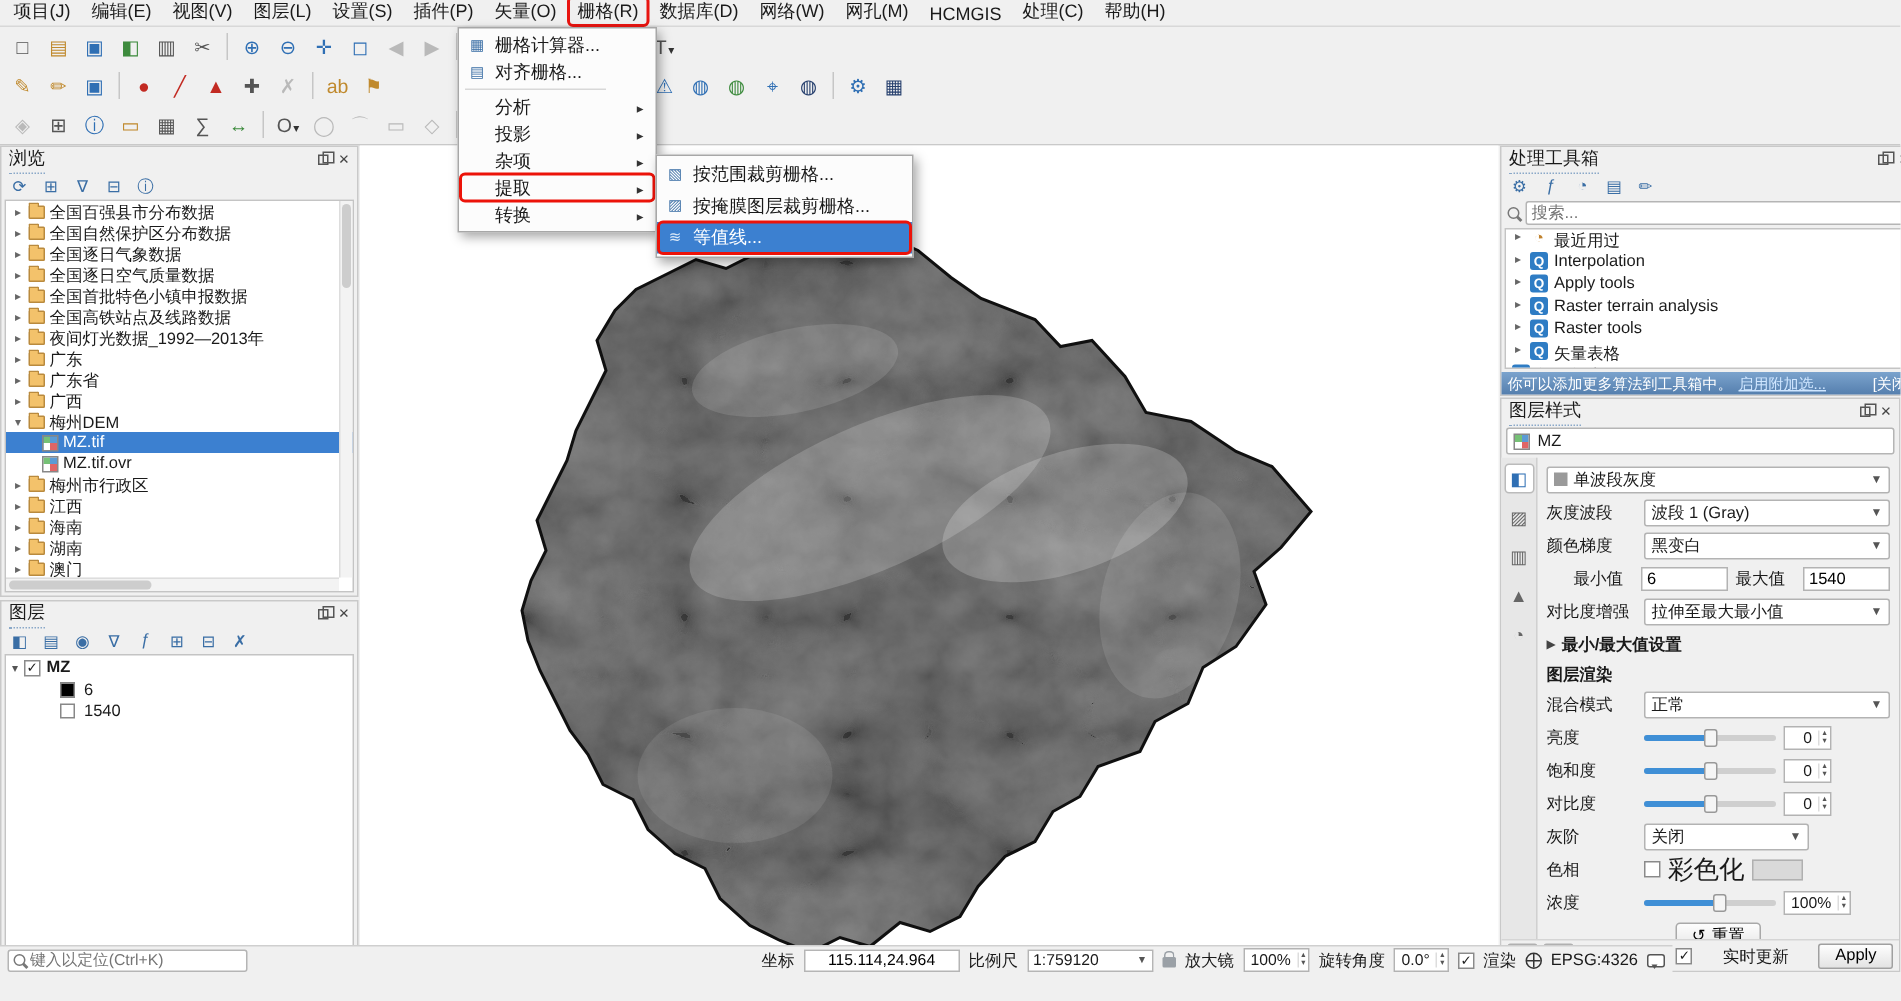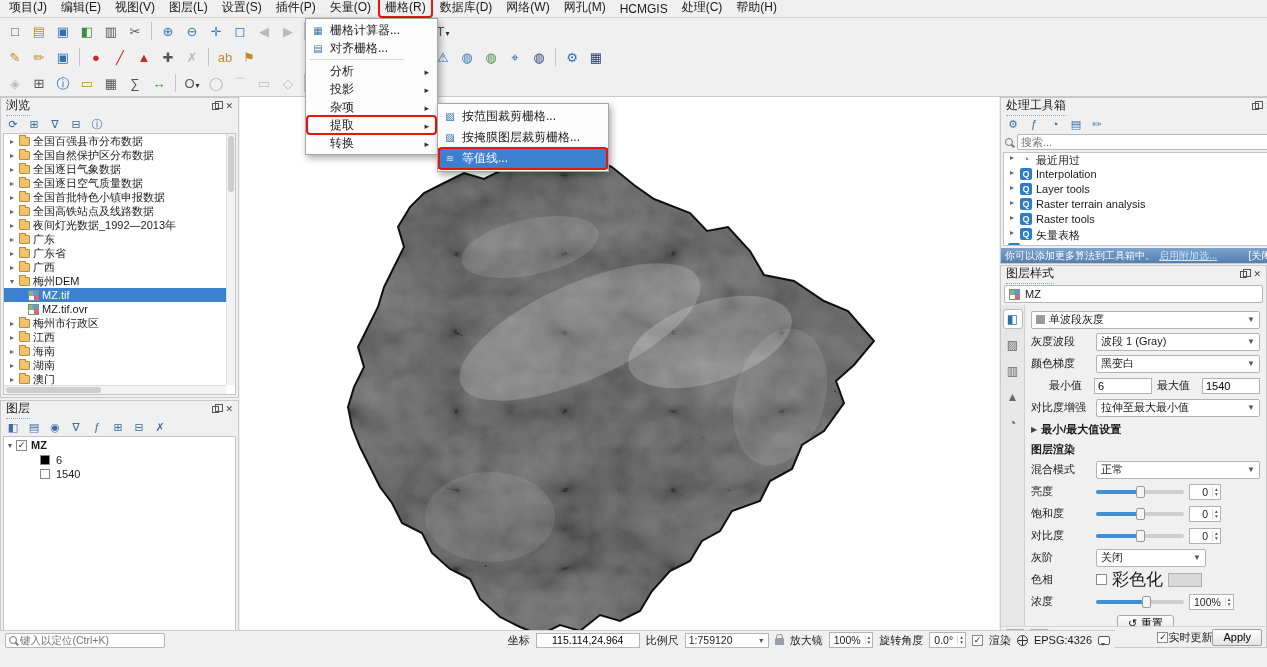--- a/index.html
+++ b/index.html
@@ -772,21 +772,21 @@
 
           <div class="titem2">
             <span class="chev"></span>
             <span class="qico"></span>
             <span>Interpolation</span>
           </div>
 
           <div class="titem2">
             <span class="chev"></span>
             <span class="qico"></span>
-            <span>Layer tools</span>
+            <span>Apply tools</span>
           </div>
 
           <div class="titem2">
             <span class="chev"></span>
             <span class="qico"></span>
             <span>Raster terrain analysis</span>
           </div>
 
           <div class="titem2">
             <span class="chev"></span>
@@ -971,21 +971,21 @@
           <button class="resetbtn">
             <span>↺</span>
             <span>重置</span>
           </button>
         </div>
       </div>
     </div>
     <div class="style-footer">
       <span class="sfbtn">↩</span>
       <span class="sfbtn">↪</span>
-      <span style="margin-left:auto;display:flex;align-items:center;gap:0">
+      <span style="margin-left:auto;display:flex;align-items:center;gap:20px">
         <span class="cb checked"></span>
         <span style="font-size:11px">实时更新</span>
         <button class="applybtn">Apply</button>
       </span>
     </div>
   </div>
 
   <div id="raster-menu" class="dropmenu">
 
       <div class="menu-row">

